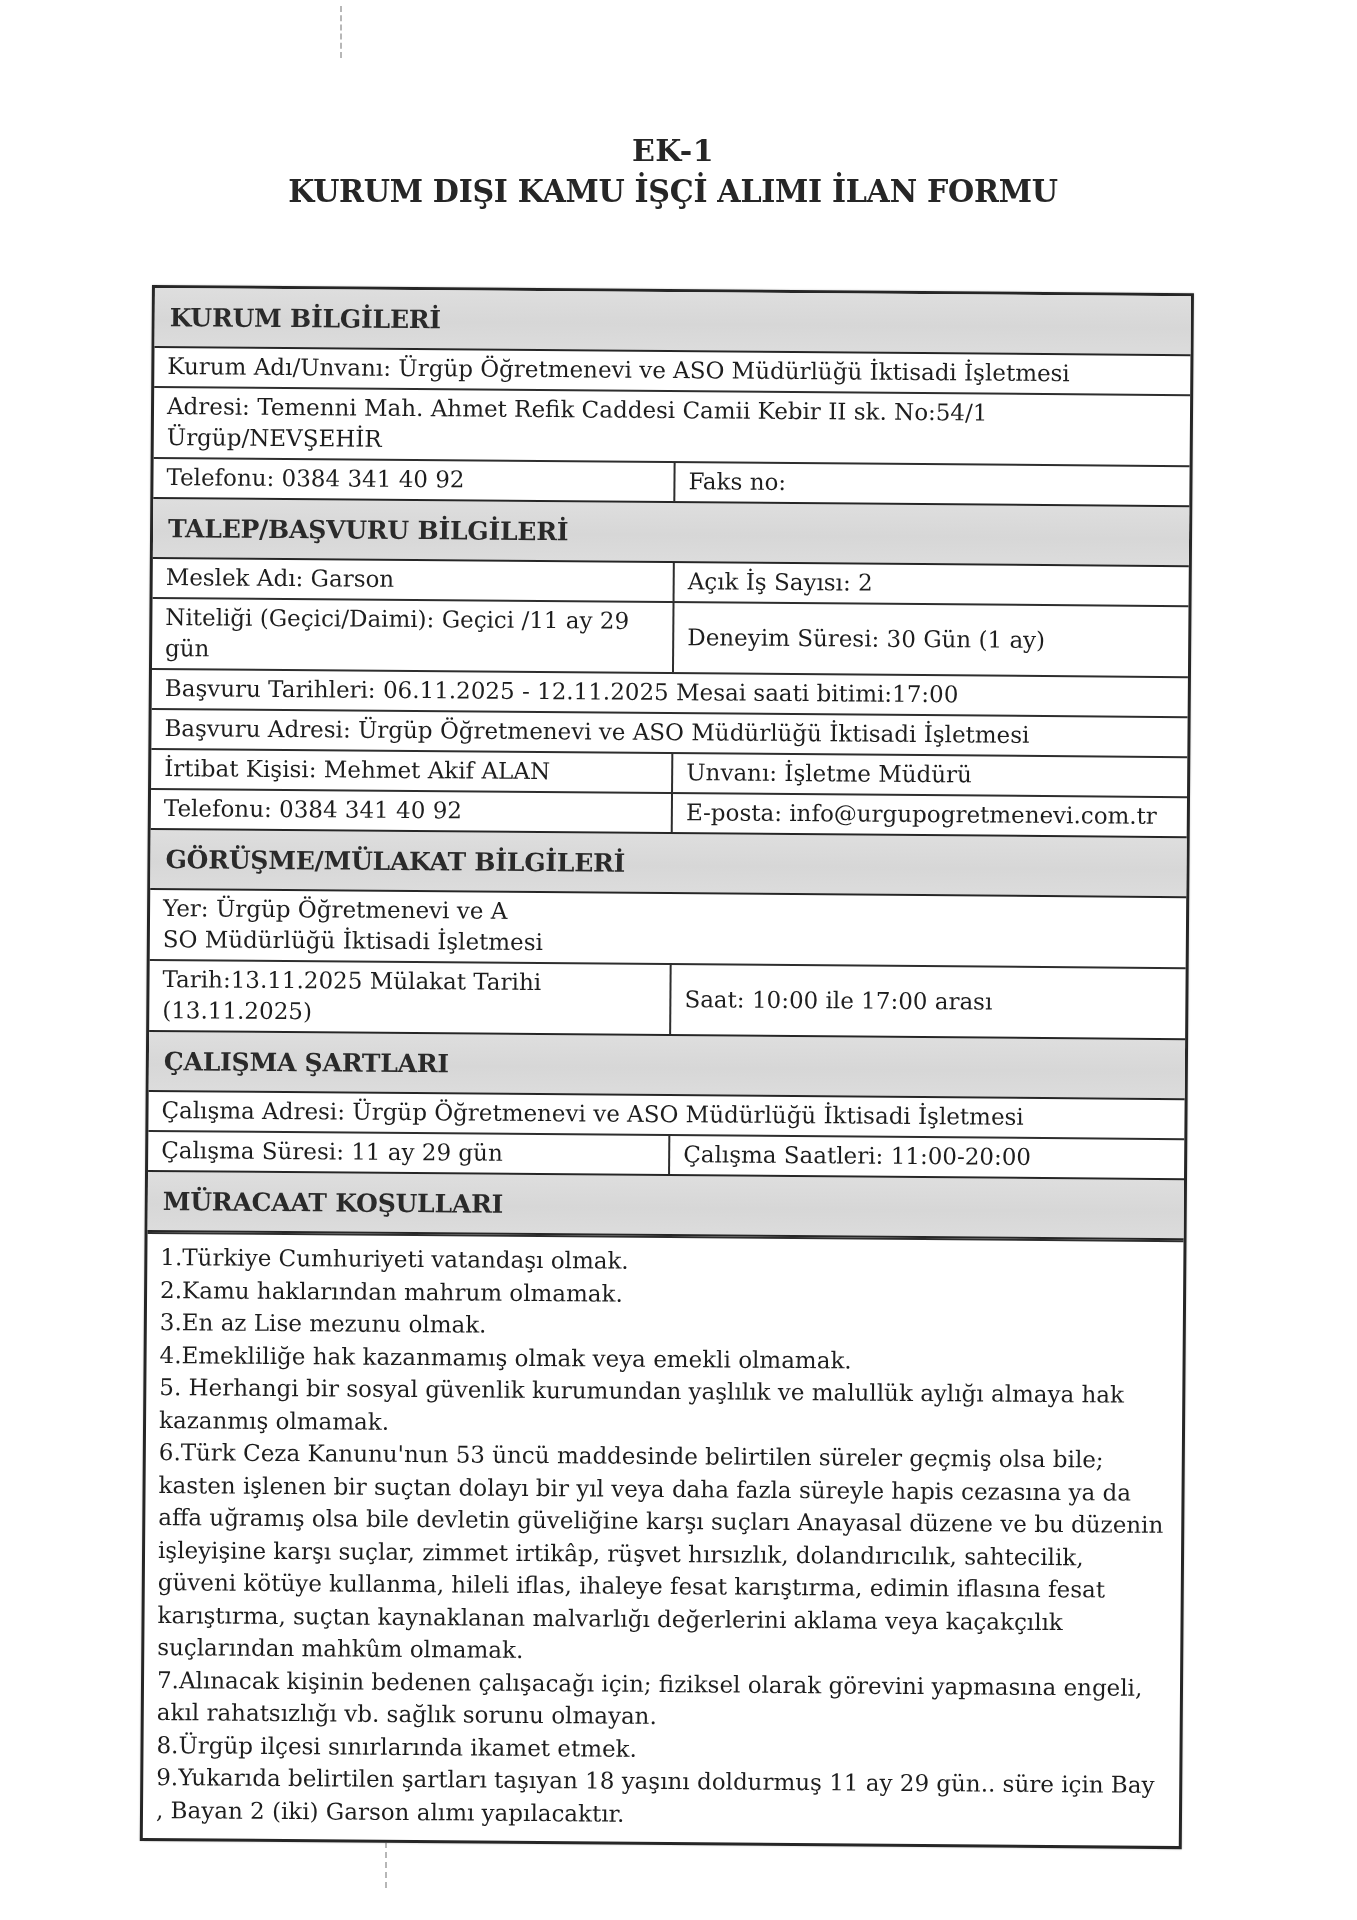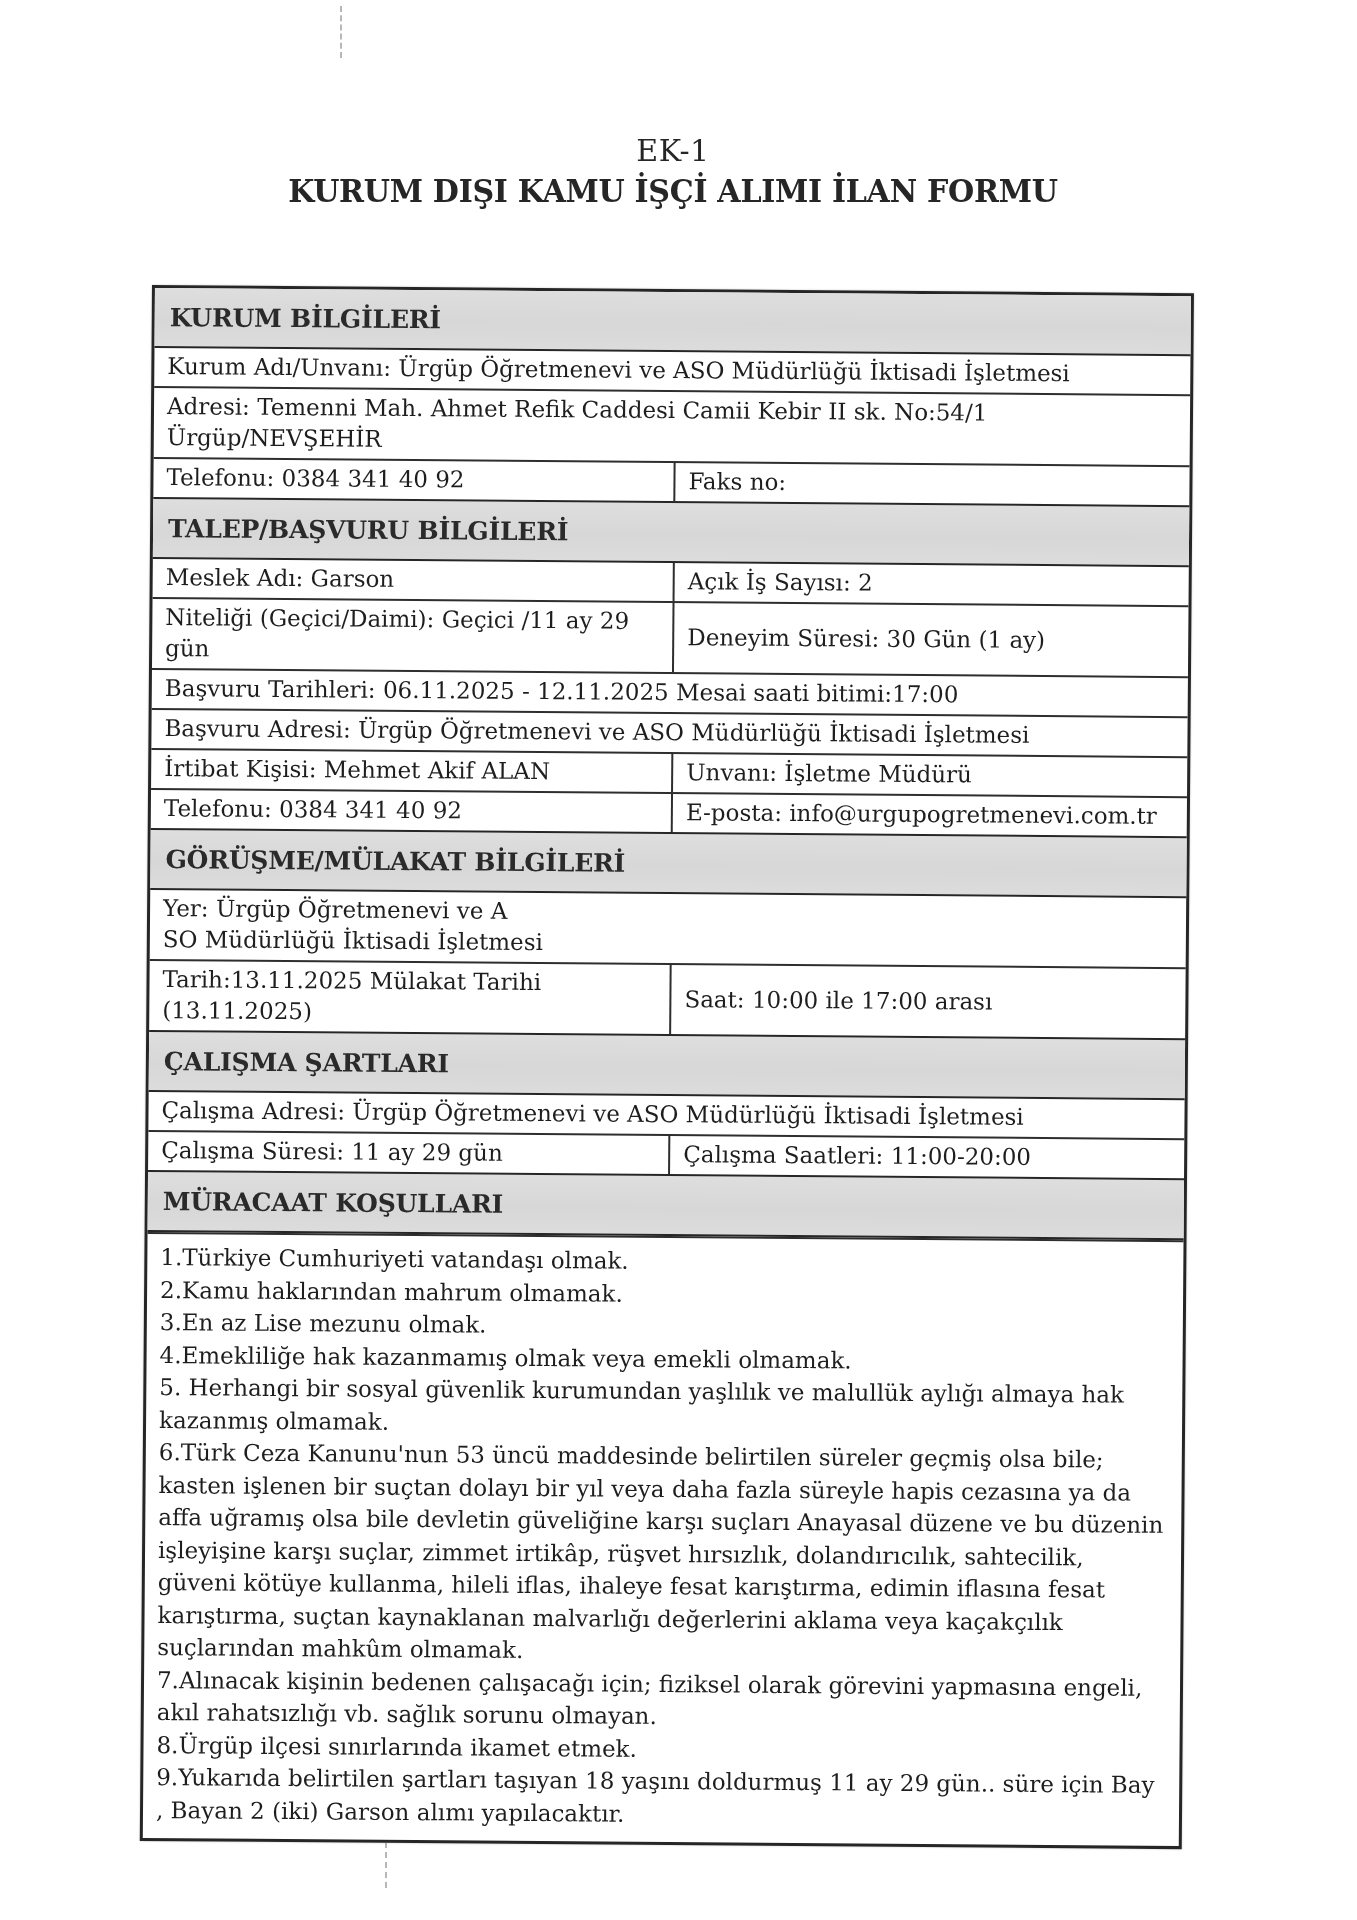--- a/index.html
+++ b/index.html
@@ -19,21 +19,21 @@
   
   .title-block {
     position: absolute;
     top: 133px;
     left: 150px;
     width: 1046px;
     text-align: center;
   }
   .doc-tag {
     font-size: 30px;
-    font-weight: normal;
+    font-weight: bold;
     letter-spacing: 0.5px;
     color: #262626;
   }
   .doc-title {
     margin-top: 5px;
     font-size: 31px;
     font-weight: bold;
     letter-spacing: -0.3px;
     color: #262626;
     transform: scaleX(0.97);

